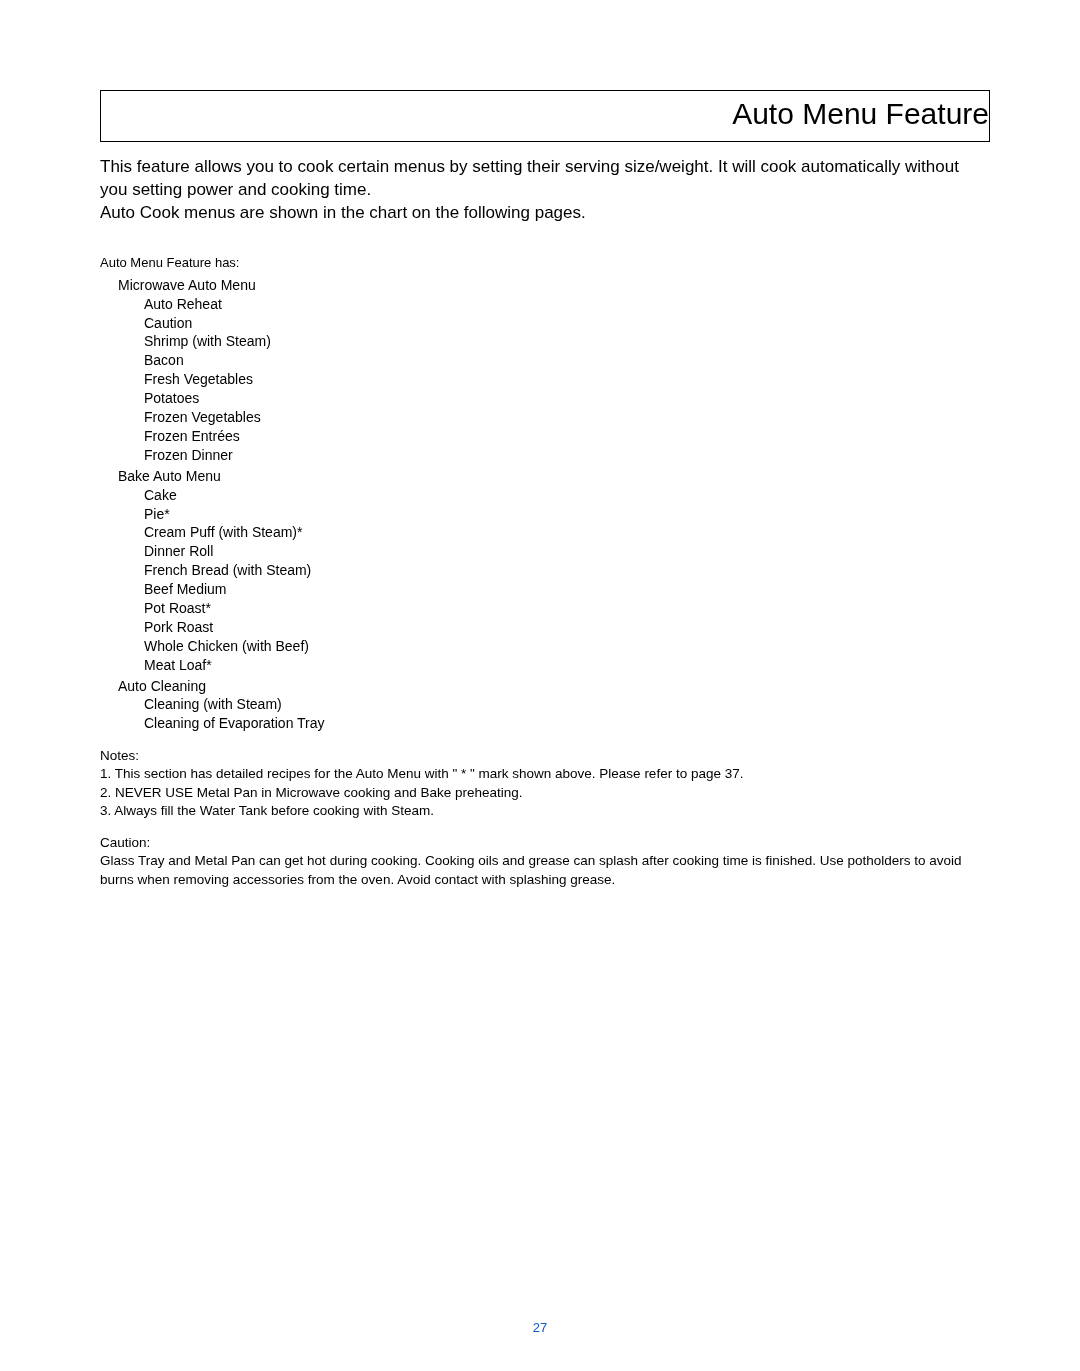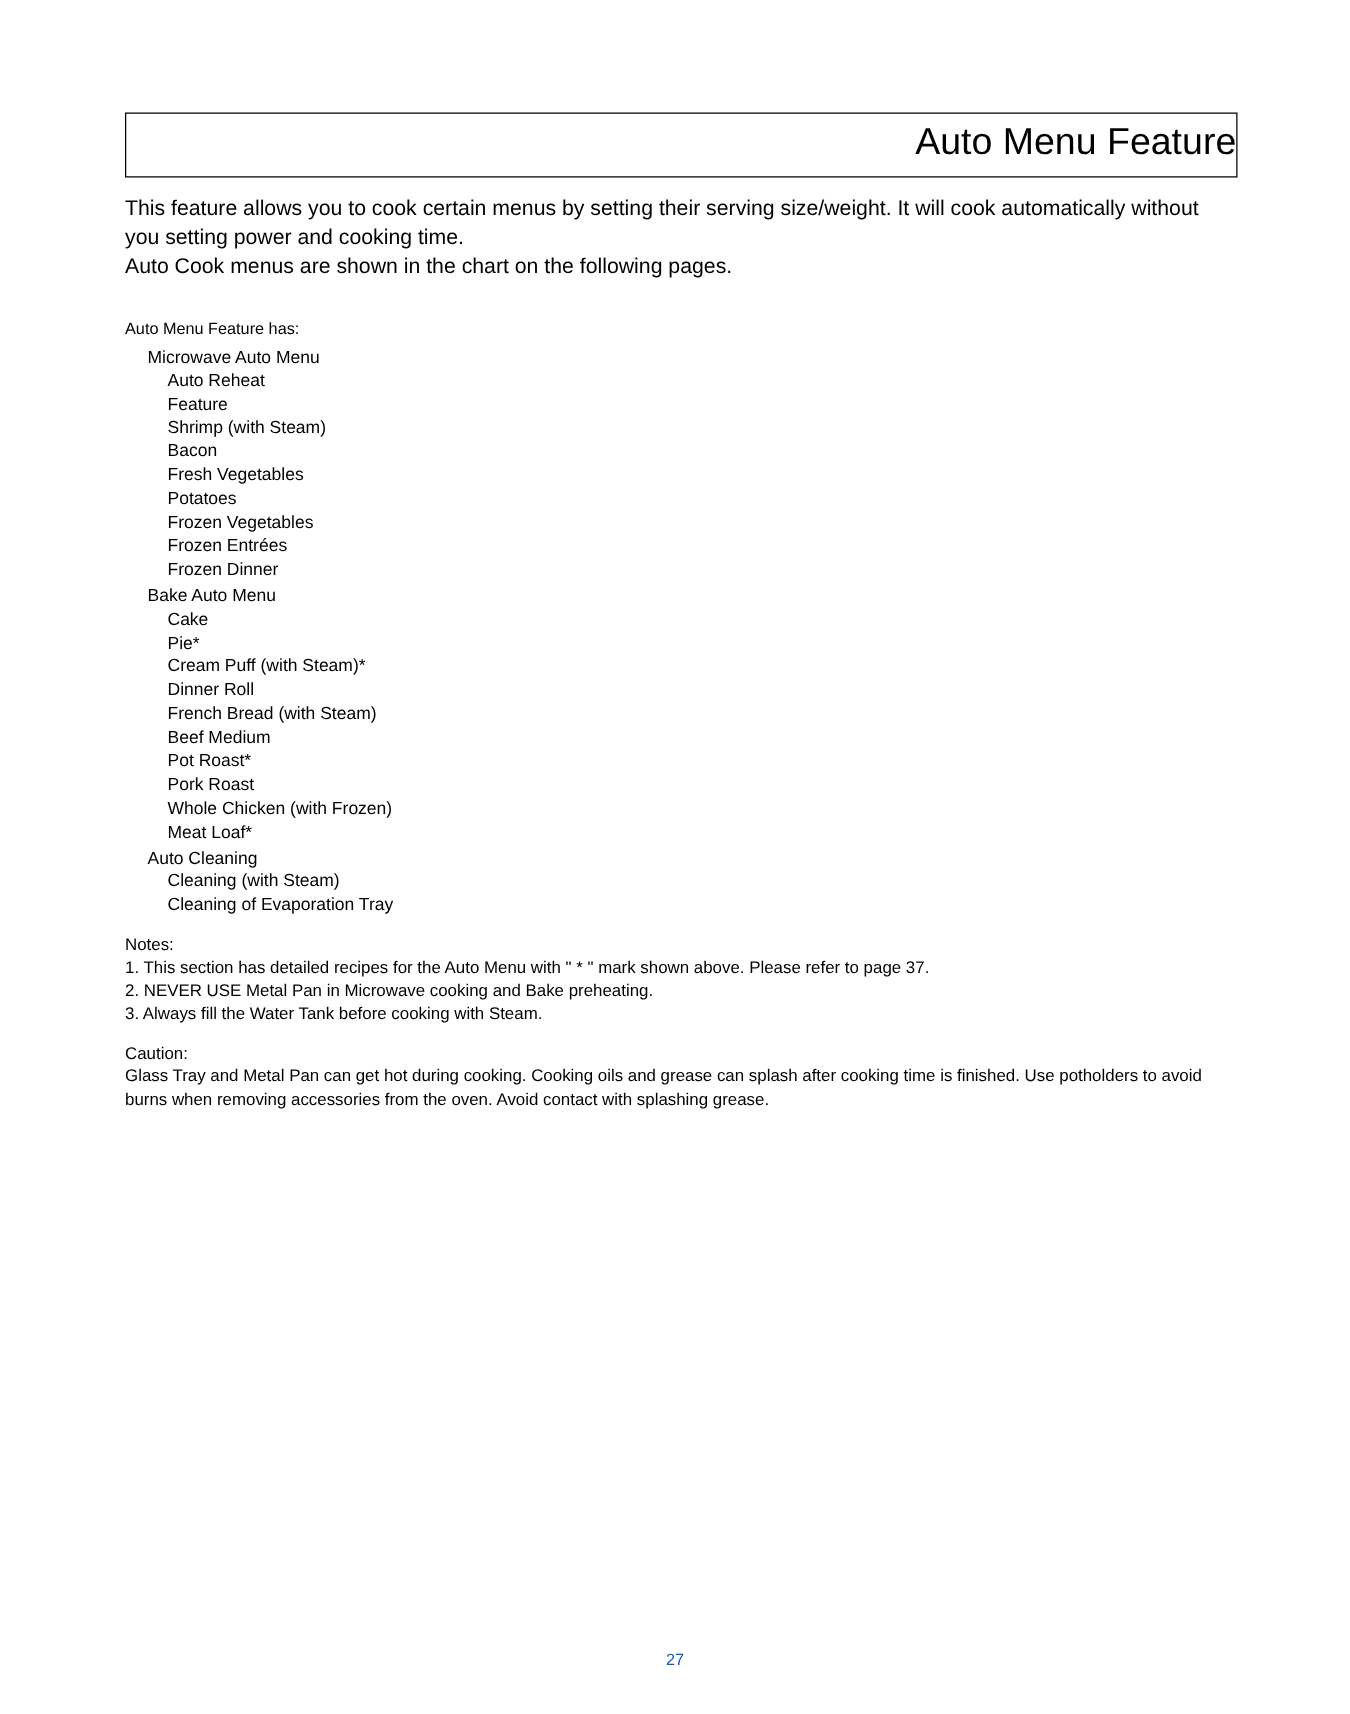--- a/index.html
+++ b/index.html
@@ -39,21 +39,21 @@
   }
   .group {
     margin-left: 18px;
     font-size: 14px;
     line-height: 1.35;
   }
   .group-title {
     margin-top: 2px;
   }
   .items {
-    margin-left: 16px;
+    margin-left: 26px;
   }
   .notes-block {
     margin-top: 14px;
     font-size: 13.5px;
     line-height: 1.35;
   }
   .notes-block .n-line {
     padding-left: 22px;
     text-indent: -22px;
   }
@@ -88,21 +88,21 @@
     <div>This feature allows you to cook certain menus by setting their serving size/weight. It will cook automatically without you setting power and cooking time.</div>
     <div>Auto Cook menus are shown in the chart on the following pages.</div>
   </div>
 
   <div class="section-head">Auto Menu Feature has:</div>
 
   <div class="group">
     <div class="group-title">Microwave Auto Menu</div>
     <div class="items">
       <div>Auto Reheat</div>
-      <div>Feature</div>
+      <div>Caution</div>
       <div>Shrimp (with Steam)</div>
       <div>Bacon</div>
       <div>Fresh Vegetables</div>
       <div>Potatoes</div>
       <div>Frozen Vegetables</div>
       <div>Frozen Entrées</div>
       <div>Frozen Dinner</div>
     </div>
   </div>
 
@@ -115,21 +115,21 @@
       <div>Dinner Roll</div>
       <div>French Bread (with Steam)</div>
     </div>
   </div>
 
   <div class="group">
     <div class="items">
       <div>Beef Medium</div>
       <div>Pot Roast*</div>
       <div>Pork Roast</div>
-      <div>Whole Chicken (with Frozen)</div>
+      <div>Whole Chicken (with Beef)</div>
       <div>Meat Loaf*</div>
     </div>
   </div>
 
   <div class="group">
     <div class="group-title">Auto Cleaning</div>
     <div class="items">
       <div>Cleaning (with Steam)</div>
       <div>Cleaning of Evaporation Tray</div>
     </div>

